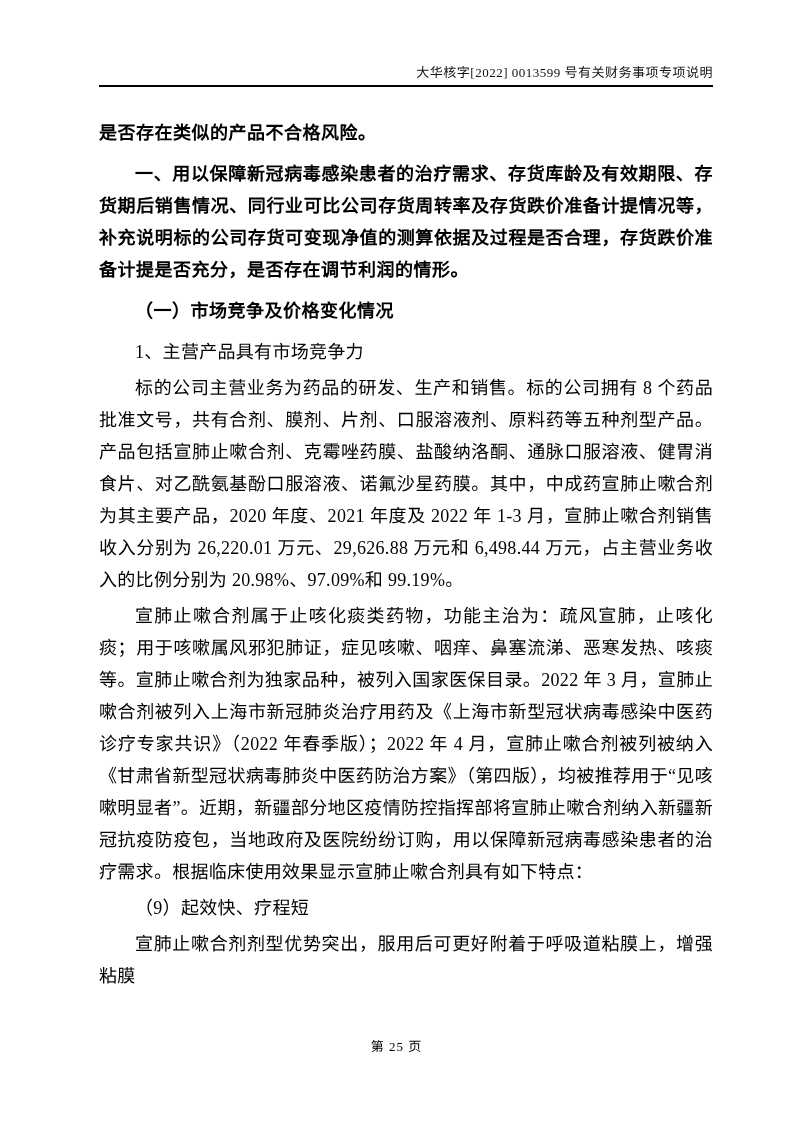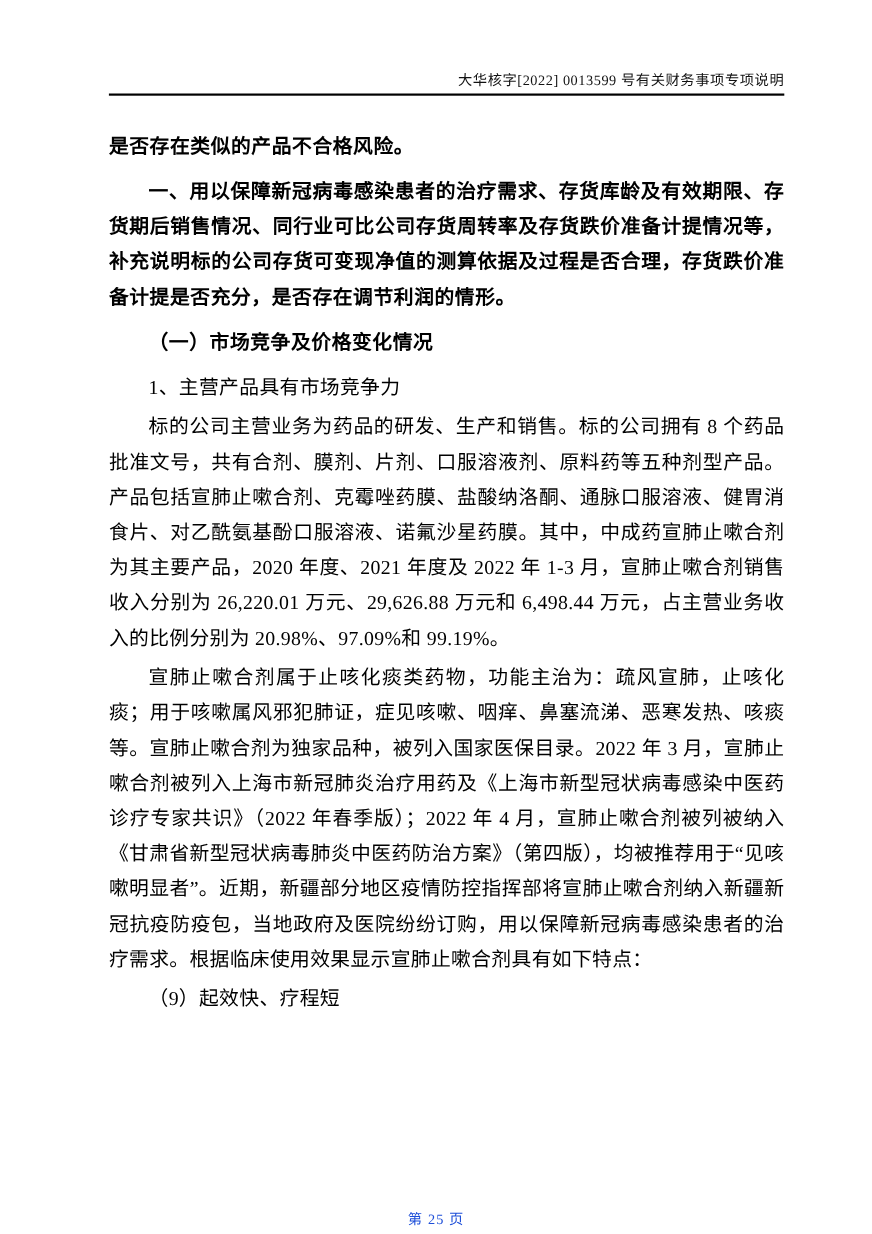--- a/index.html
+++ b/index.html
@@ -53,26 +53,26 @@
     font-family: "Liberation Sans", sans-serif;
     font-weight: 700;
     letter-spacing: 0.5px;
     margin-bottom: 9px;
   }
   .para.indent { text-indent: 2em; }
   .para.last { margin-bottom: 0; }
   .doc-footer {
     position: absolute;
     left: 0;
-    top: 1098px;
+    top: 1036px;
     width: 793px;
     text-align: center;
     font-size: 13px;
     letter-spacing: 1px;
-    color: #1d4ed8;
+    color: #000000;
   }
 </style>
 </head>
 <body>
 
 <div class="doc-page">
   <div class="doc-column">
 
     <div class="doc-header">
       <span>大华核字[2022] 0013599 号有关财务事项专项说明</span>
@@ -89,20 +89,21 @@
       <p class="para bold indent">（一）市场竞争及价格变化情况</p>
 
       <p class="para indent">1、主营产品具有市场竞争力</p>
 
       <p class="para indent">标的公司主营业务为药品的研发、生产和销售。标的公司拥有 8 个药品批准文号，共有合剂、膜剂、片剂、口服溶液剂、原料药等五种剂型产品。产品包括宣肺止嗽合剂、克霉唑药膜、盐酸纳洛酮、通脉口服溶液、健胃消食片、对乙酰氨基酚口服溶液、诺氟沙星药膜。其中，中成药宣肺止嗽合剂为其主要产品，2020 年度、2021 年度及 2022 年 1-3 月，宣肺止嗽合剂销售收入分别为 26,220.01 万元、29,626.88 万元和 6,498.44 万元，占主营业务收入的比例分别为 20.98%、97.09%和 99.19%。</p>
 
       <p class="para indent">宣肺止嗽合剂属于止咳化痰类药物，功能主治为：疏风宣肺，止咳化痰；用于咳嗽属风邪犯肺证，症见咳嗽、咽痒、鼻塞流涕、恶寒发热、咳痰等。宣肺止嗽合剂为独家品种，被列入国家医保目录。2022 年 3 月，宣肺止嗽合剂被列入上海市新冠肺炎治疗用药及《上海市新型冠状病毒感染中医药诊疗专家共识》（2022 年春季版）；2022 年 4 月，宣肺止嗽合剂被列被纳入《甘肃省新型冠状病毒肺炎中医药防治方案》（第四版），均被推荐用于“见咳嗽明显者”。近期，新疆部分地区疫情防控指挥部将宣肺止嗽合剂纳入新疆新冠抗疫防疫包，当地政府及医院纷纷订购，用以保障新冠病毒感染患者的治疗需求。根据临床使用效果显示宣肺止嗽合剂具有如下特点：</p>
 
       <p class="para indent">（9）起效快、疗程短</p>
 
+      <p class="para indent last">宣肺止嗽合剂剂型优势突出，服用后可更好附着于呼吸道粘膜上，增强粘膜</p>
     </div>
 
   </div>
 
   <div class="doc-footer">
     <span>第 25 页</span>
   </div>
 </div>
 
 </body></html>

